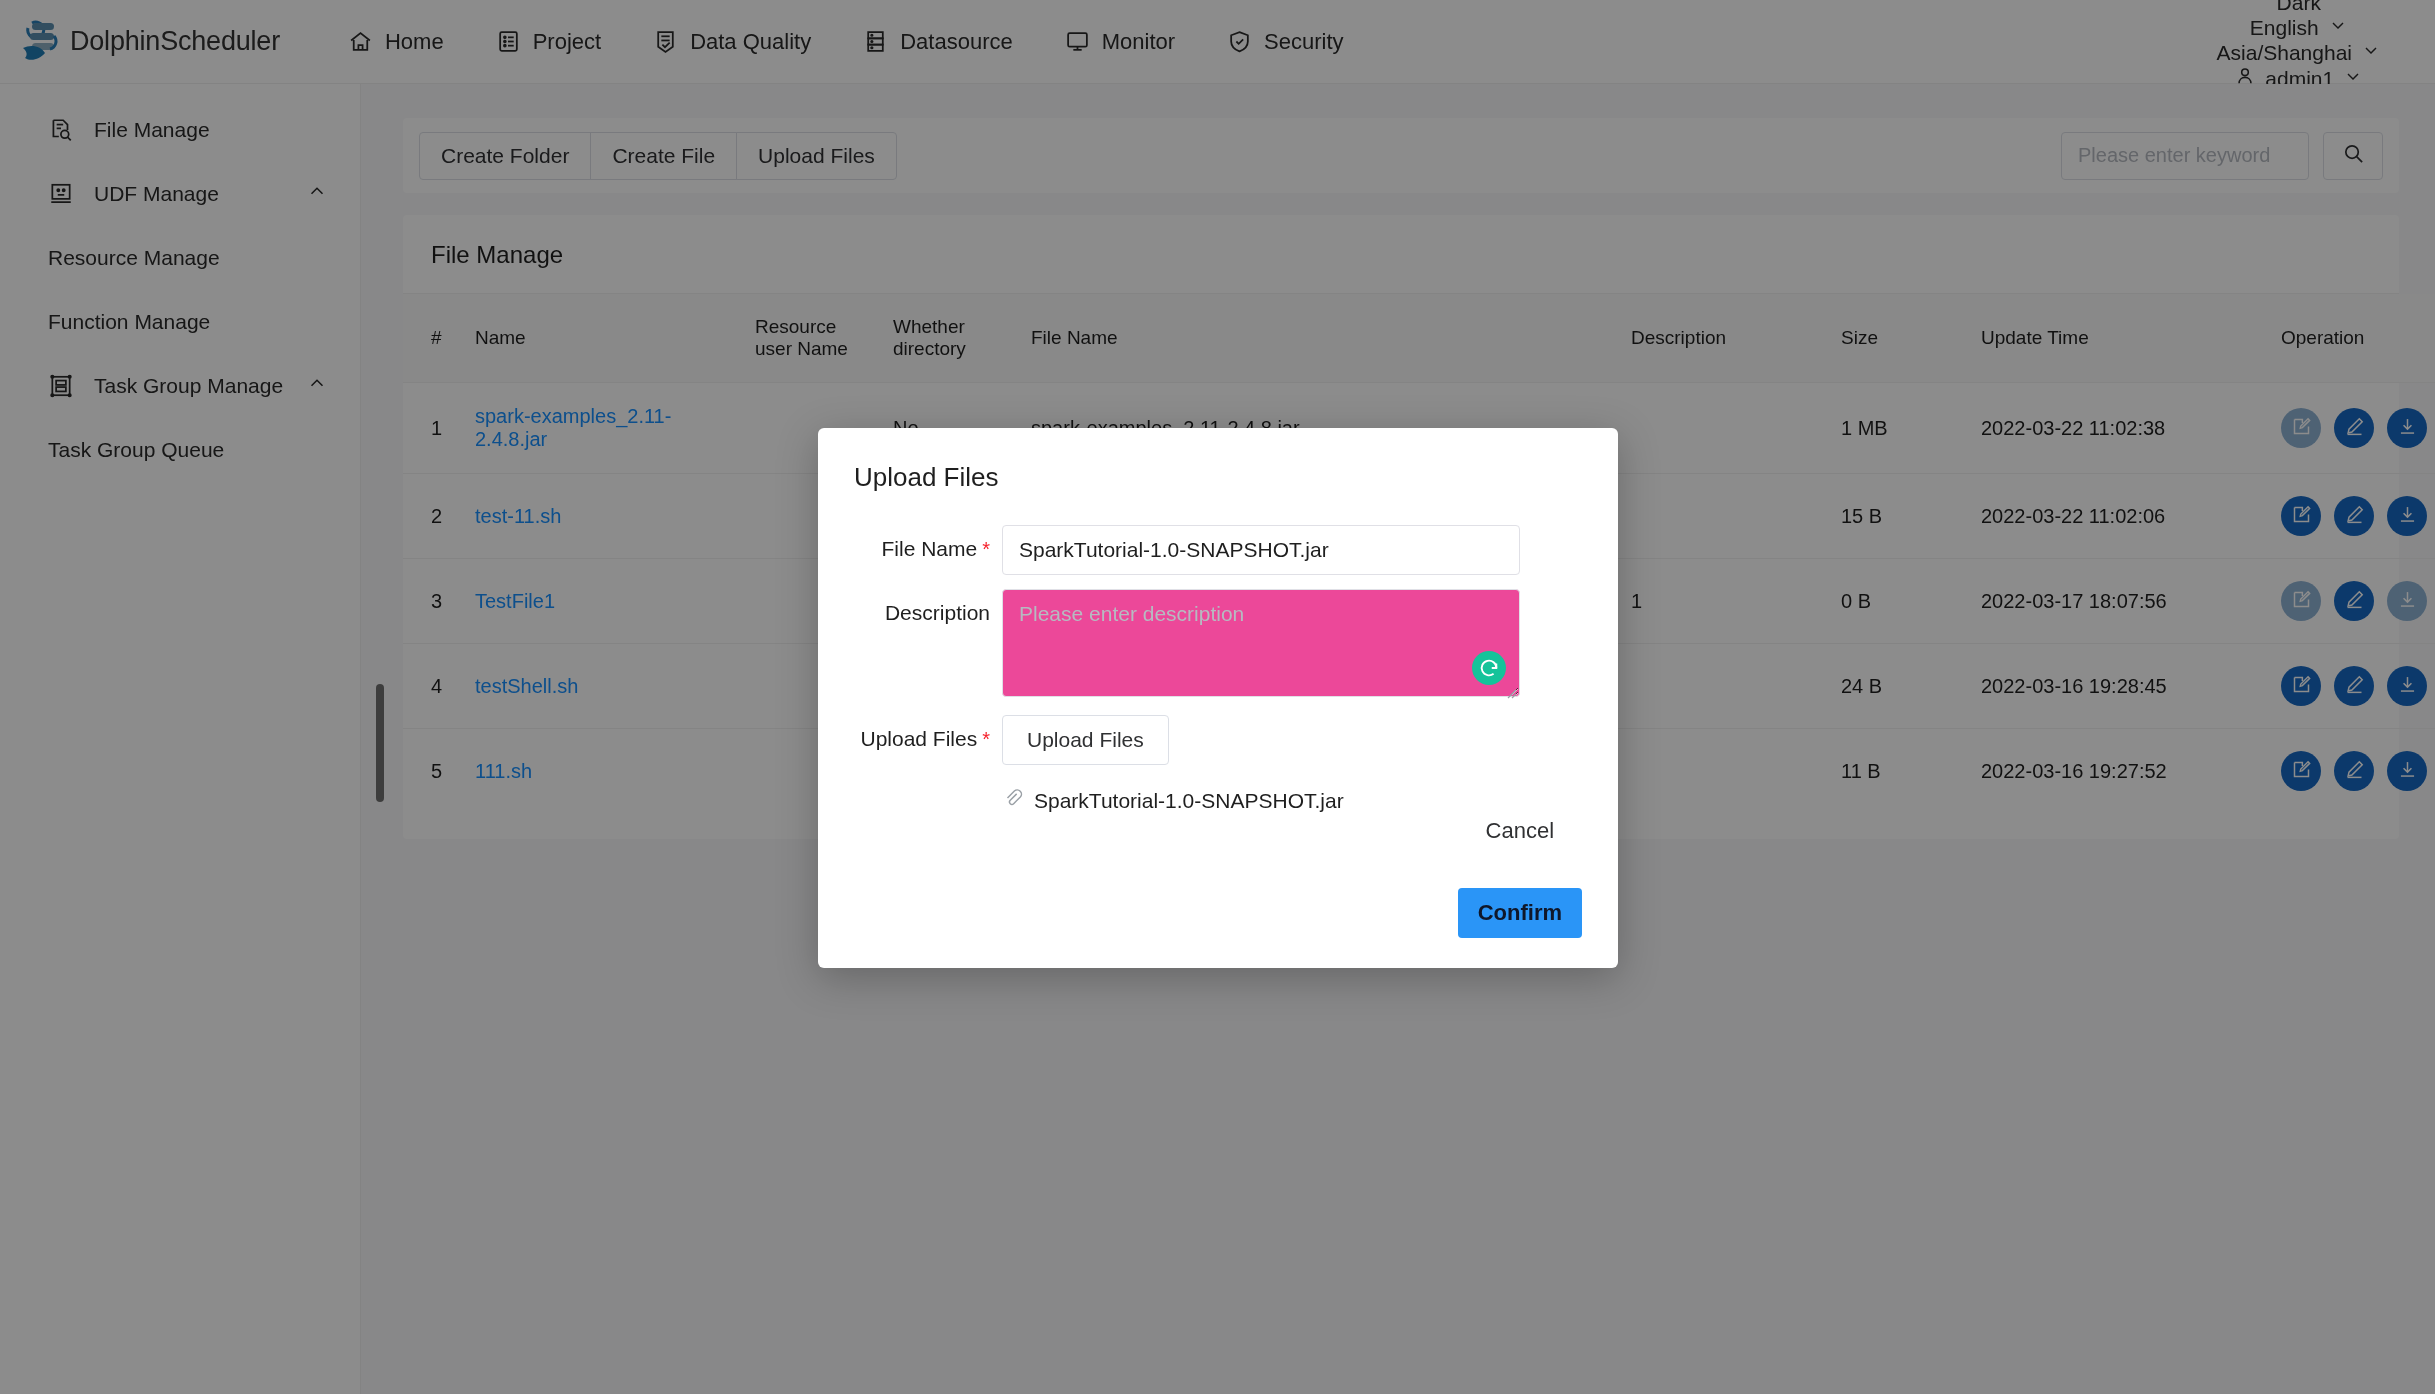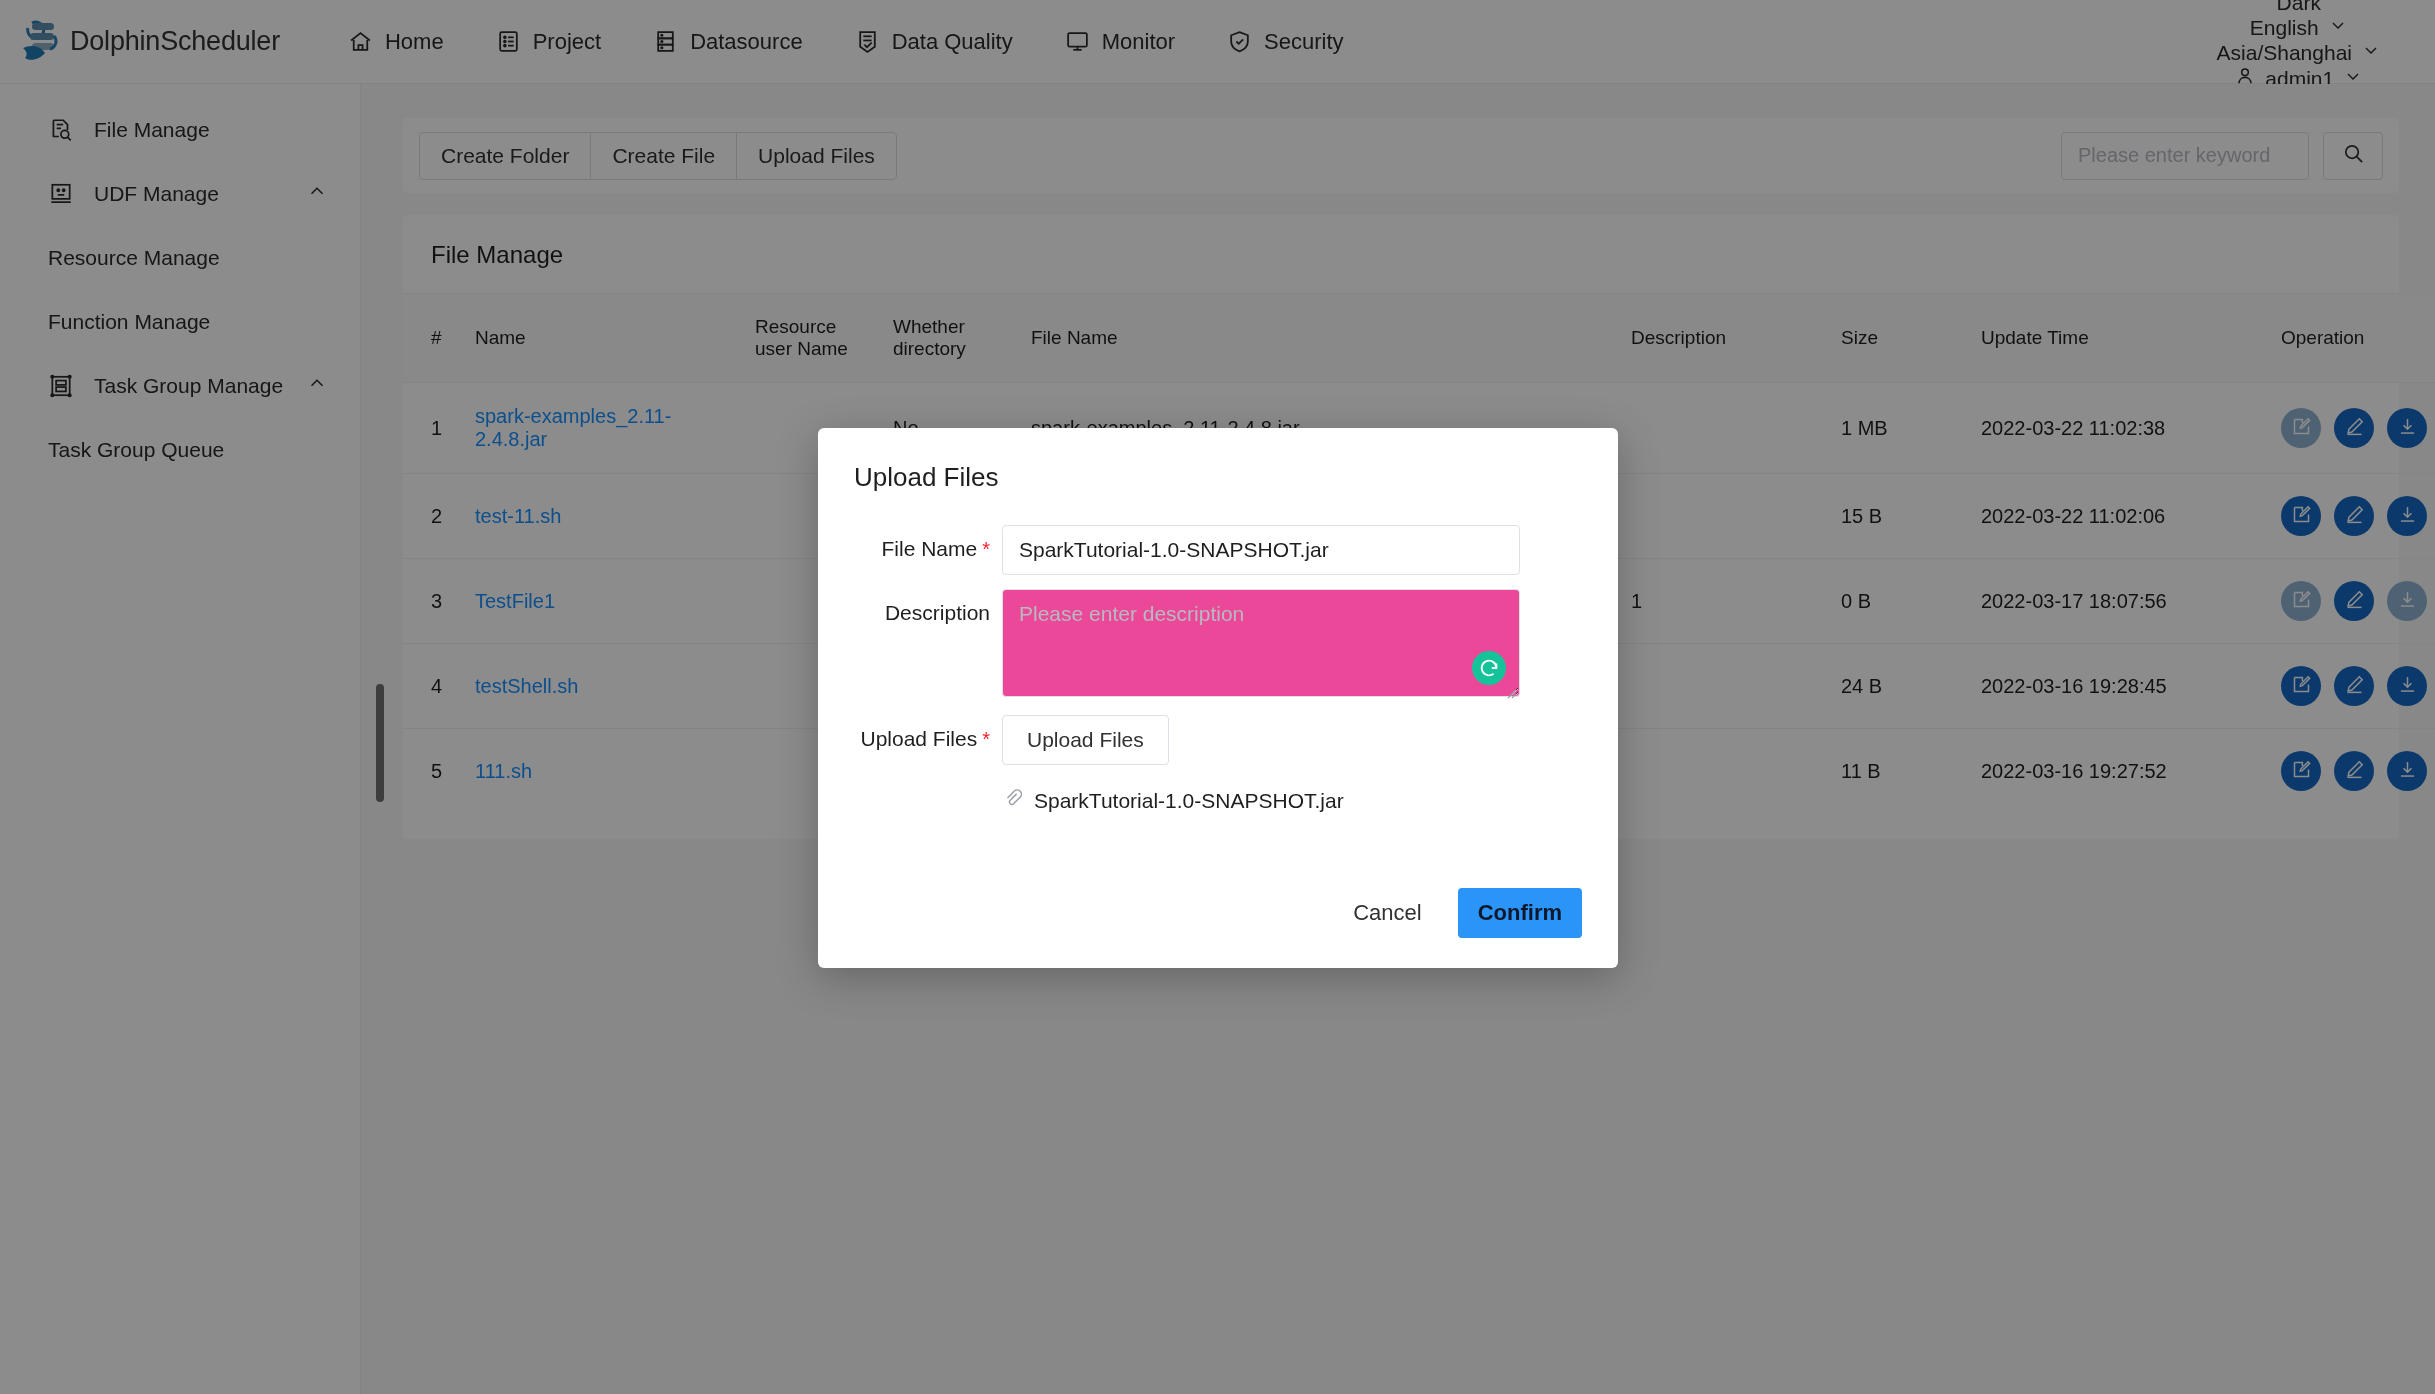--- a/index.html
+++ b/index.html
@@ -222,21 +222,21 @@
     border: 1px solid #dcdfe6; border-radius: 4px;
     background: #fff; font-size: 21px; color: #303133;
     cursor: pointer;
   }
   .filechip {
     margin-top: 22px; display: flex; align-items: center; gap: 10px;
     font-size: 21px; color: #1f1f1f;
   }
   .modal-footer {
     position: absolute; right: 36px; bottom: 30px;
-    display: flex; align-items: center; gap: 22px;
+    display: flex; align-items: center; gap: 34px; flex-direction: column;
   }
   .btn-cancel {
     background: transparent; border: none;
     font-size: 22px; color: #303133; cursor: pointer;
     padding: 10px 14px;
   }
   .btn-confirm {
     background: #2a95f7; border: none; border-radius: 4px;
     font-size: 22px; color: #0f172a; cursor: pointer;
     padding: 12px 20px; font-weight: bold;
@@ -283,40 +283,40 @@
               <path d="M11.5 12 H17"></path>
             <circle cx="8.5" cy="16" r="0.9" fill="#2b2b2b"></circle>
               <path d="M11.5 16 H17"></path>
           </svg>
         </span>
         <span>Project</span>
       </div>
       <div class="nav-item">
         <span>
           <svg width="25" height="25" viewBox="0 0 24 24" fill="none" stroke="#2b2b2b" stroke-width="1.7">
+            <path d="M5 3 h14 v14 l-7 5 l-7 -5 z"></path>
+              <path d="M8 7 h8"></path>
+              <path d="M8 11 h8"></path>
+            <path d="M9 15 l2.5 2.5 L16 13"></path>
+          </svg>
+        </span>
+        <span>Data Quality</span>
+      </div>
+      <div class="nav-item">
+        <span>
+          <svg width="25" height="25" viewBox="0 0 24 24" fill="none" stroke="#2b2b2b" stroke-width="1.7">
             <rect x="5" y="3" width="14" height="6"></rect>
               <rect x="5" y="9" width="14" height="6"></rect>
             <rect x="5" y="15" width="14" height="6"></rect>
             <circle cx="8.5" cy="6" r="0.7" fill="#2b2b2b"></circle>
               <circle cx="8.5" cy="12" r="0.7" fill="#2b2b2b"></circle>
             <circle cx="8.5" cy="18" r="0.7" fill="#2b2b2b"></circle>
           </svg>
         </span>
         <span>Datasource</span>
-      </div>
-      <div class="nav-item">
-        <span>
-          <svg width="25" height="25" viewBox="0 0 24 24" fill="none" stroke="#2b2b2b" stroke-width="1.7">
-            <path d="M5 3 h14 v14 l-7 5 l-7 -5 z"></path>
-              <path d="M8 7 h8"></path>
-              <path d="M8 11 h8"></path>
-            <path d="M9 15 l2.5 2.5 L16 13"></path>
-          </svg>
-        </span>
-        <span>Data Quality</span>
       </div>
       <div class="nav-item">
         <span>
           <svg width="25" height="25" viewBox="0 0 24 24" fill="none" stroke="#2b2b2b" stroke-width="1.7">
             <rect x="3" y="4" width="18" height="13" rx="1.5"></rect>
               <path d="M12 17 v3"></path>
               <path d="M8 20 h8"></path>
           </svg>
         </span>
         <span>Monitor</span>

